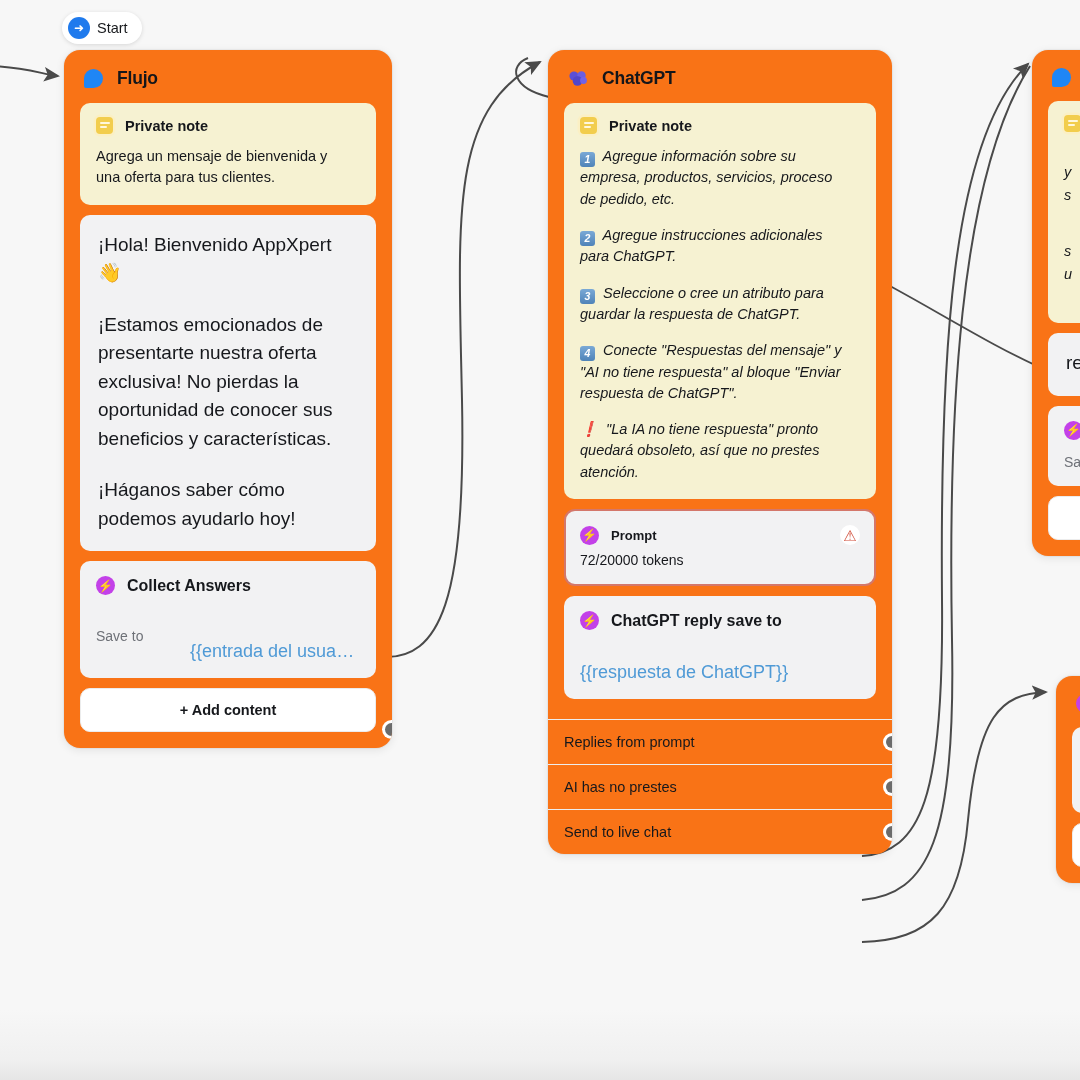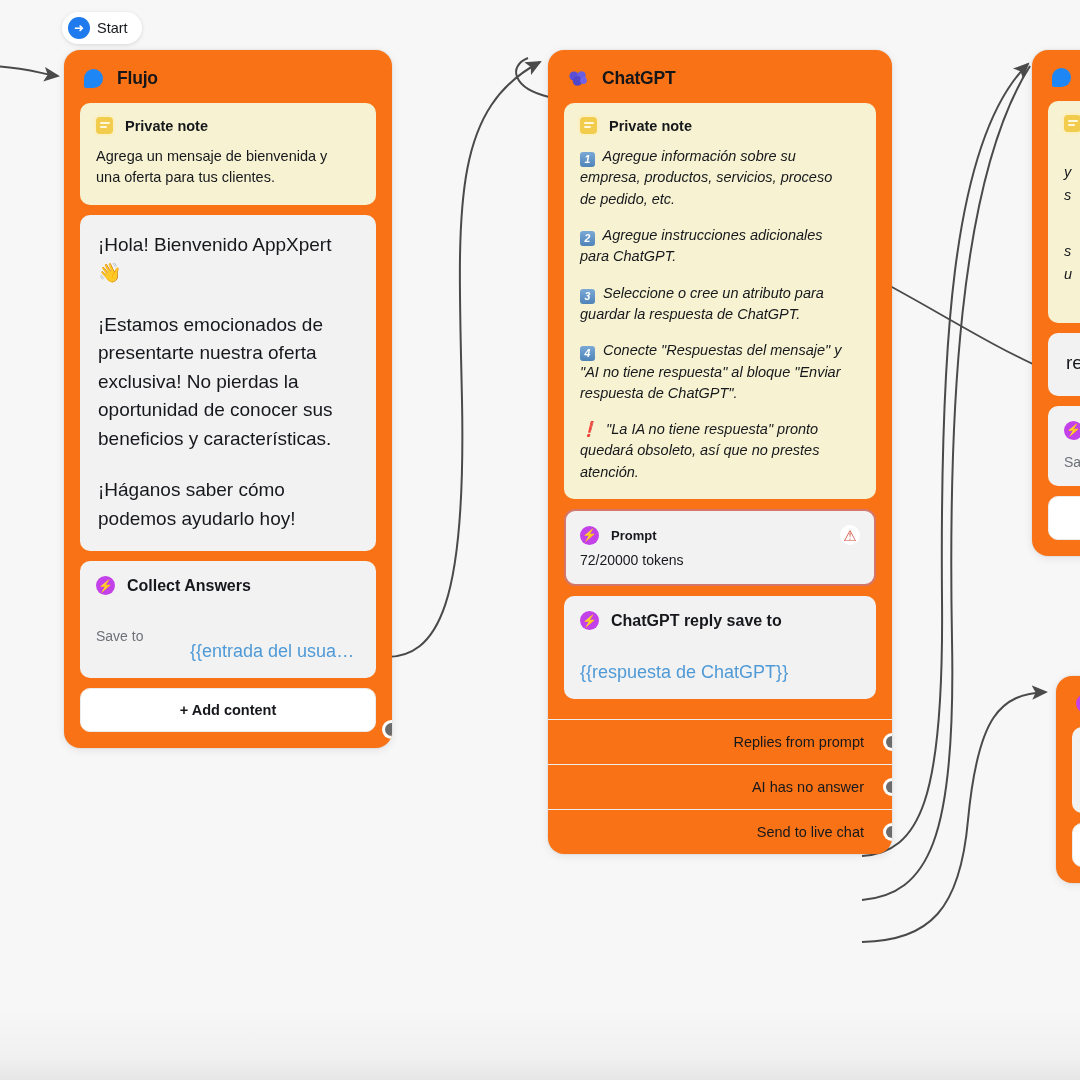--- a/index.html
+++ b/index.html
@@ -170,23 +170,23 @@
     text-align: center;
     font-size: 14.5px; color: #16181c;
     cursor: pointer;
   }
 
   
   .ports { margin-top: 4px; }
   .port-row {
     position: relative;
     display: flex; align-items: center;
-    padding: 14px 28px;
+    padding: 14px 16px;
     border-top: 1px solid #ededed;
-    font-size: 14.5px; color: #16181c; justify-content: flex-end;
+    font-size: 14.5px; color: #16181c;
   }
   .port-row:first-child { border-top: 1px solid #ededed; }
   .port-dot {
     position: absolute; right: -6px; top: 50%;
     transform: translateY(-50%);
     width: 12px; height: 12px; border-radius: 50%;
     background: #6b6b6b;
     box-shadow: 0 0 0 3px #ffffff;
   }
   .node-out-dot {
@@ -311,21 +311,21 @@
         <div class="kv-val full">{{respuesta de ChatGPT}}</div>
       </div>
     </div>
 
     <div class="ports" id="chatgpt-ports">
         <div class="port-row">
           <span>Replies from prompt</span>
           <span class="port-dot"></span>
         </div>
         <div class="port-row">
-          <span>AI has no answer</span>
+          <span>AI has no prestes</span>
           <span class="port-dot"></span>
         </div>
         <div class="port-row">
           <span>Send to live chat</span>
           <span class="port-dot"></span>
         </div>
       </div>
   </div>
 
   <div class="node" id="node-right-partial" style="left:1032px; top:50px; width:328px;">

